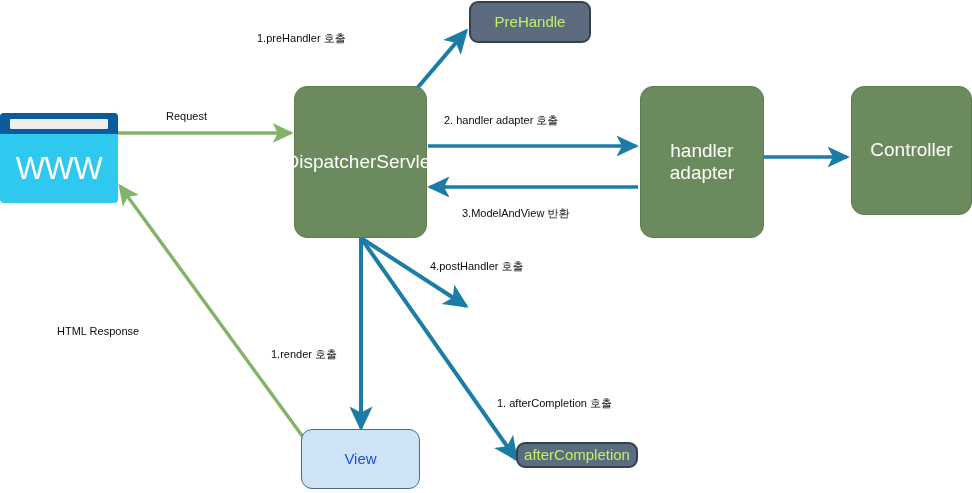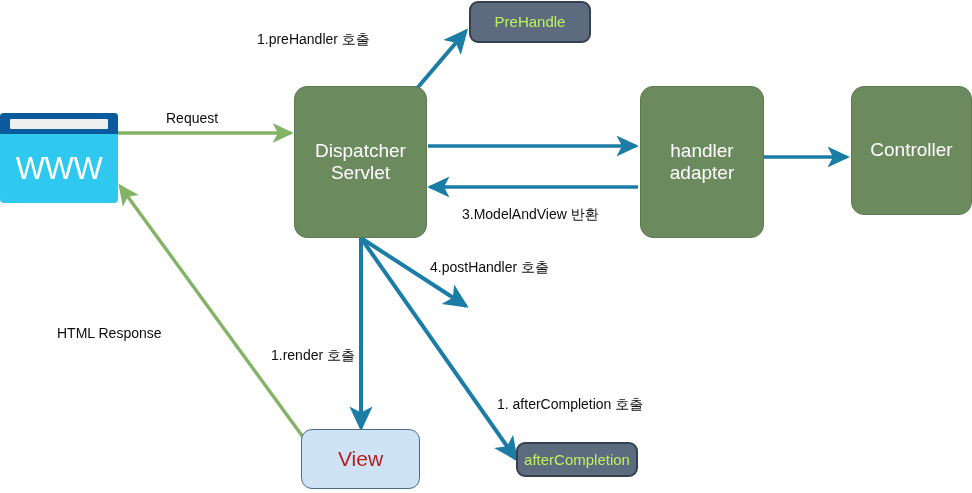--- a/index.html
+++ b/index.html
@@ -51,22 +51,22 @@
     border-radius: 9px;
     color: #bef264;
     font-size: 15px;
     font-weight: 400;
   }
 
   .node-lightblue {
     background: #cfe3f7;
     border: 1.6px solid #4b6b89;
     border-radius: 11px;
-    color: #b91c1c;
-    font-size: 21px;
+    color: #1d4ed8;
+    font-size: 15px;
   }
 
   
   .www-box {
     position: absolute;
     box-sizing: border-box;
     border-radius: 4px;
     overflow: hidden;
     background: #2fc8ee;
     z-index: 3;
@@ -94,21 +94,21 @@
   .www-label {
     color: #ffffff;
     font-size: 31px;
     font-weight: 400;
     letter-spacing: -0.5px;
   }
 
   
   .edge-label {
     position: absolute;
-    font-size: 14px;
+    font-size: 11px;
     color: #0d0d0d;
     white-space: nowrap;
     z-index: 4;
   }
 </style>
 </head>
 <body>
 
 <div id="canvas">
 
@@ -161,51 +161,52 @@
 
   <div class="www-box" style="left:0px; top:113px; width:118px; height:90px;">
     <div class="www-titlebar">
       <div class="www-addressbar"></div>
     </div>
     <div class="www-body">
       <span class="www-label">WWW</span>
     </div>
   </div>
 
-  <div class="node node-green" style="left:294px; top:86px; width:133px; height:152px; flex-direction:column;">
+  <div class="node node-green" style="left:294px; top:86px; width:133px; height:152px; flex-direction:row;">
     <span>Dispatcher</span>
     <span>Servlet</span>
   </div>
 
   <div class="node node-slate" style="left:469px; top:1px; width:122px; height:42px;">
     <span>PreHandle</span>
   </div>
 
   <div class="node node-green" style="left:640px; top:86px; width:124px; height:152px; flex-direction:column;">
     <span>handler</span>
     <span>adapter</span>
   </div>
 
   <div class="node node-green" style="left:851px; top:86px; width:121px; height:129px;">
     <span>Controller</span>
   </div>
 
 
-  <div class="node node-slate" style="left:516px; top:442px; width:122px; height:35px;">
+  <div class="node node-slate" style="left:516px; top:442px; width:122px; height:26px;">
     <span>afterCompletion</span>
   </div>
 
   <div class="node node-lightblue" style="left:301px; top:429px; width:119px; height:60px;">
     <span>View</span>
   </div>
 
   <div class="edge-label" style="left:143px; top:110px;margin-left:23px;">Request</div>
 
   <div class="edge-label" style="left:257px; top:31px;">1.preHandler 호출</div>
 
+  <div class="edge-label" style="left:444px; top:113px;">2. handler adapter 호출</div>
 
   <div class="edge-label" style="left:462px; top:206px;">3.ModelAndView 반환</div>
 
   <div class="edge-label" style="left:430px; top:259px;">4.postHandler 호출</div>
 
   <div class="edge-label" style="left:271px; top:347px;">1.render 호출</div>
 
   <div class="edge-label" style="left:497px; top:396px;">1. afterCompletion 호출</div>
 
   <div class="edge-label" style="left:57px; top:325px;">HTML Response</div>

